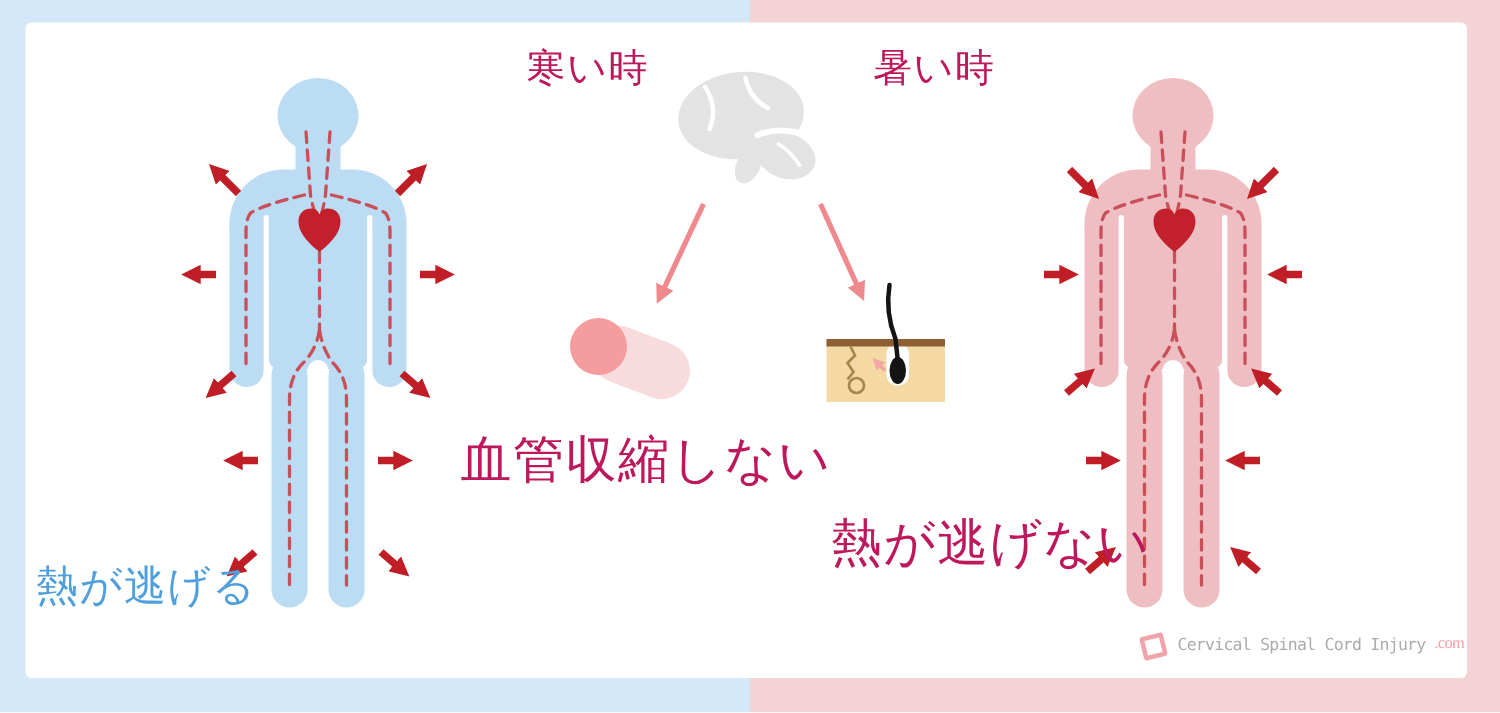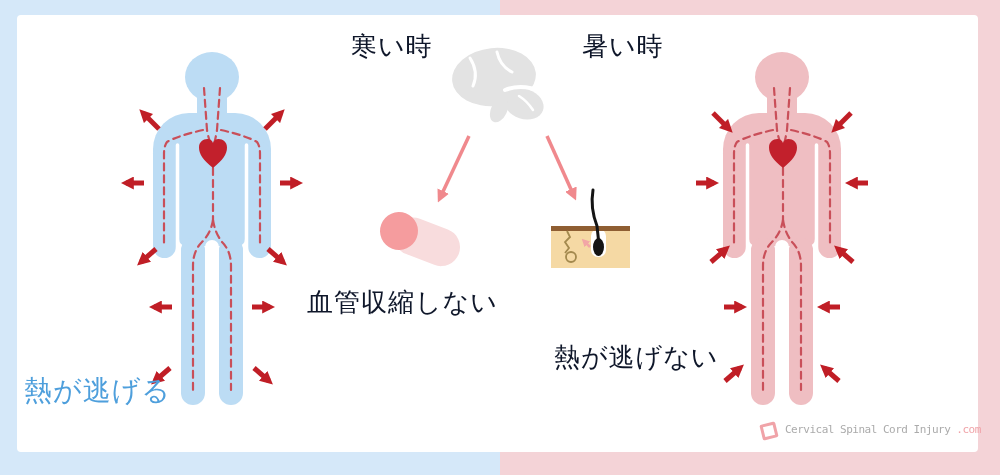--- a/index.html
+++ b/index.html
@@ -34,36 +34,36 @@
   .vessel-cap{fill:var(--vessel-cap);}
 
   .skin-base{fill:var(--skin);}
   .skin-top{fill:var(--skin-surface);}
   .gland{fill:none;stroke:var(--gland);stroke-width:1.8;}
   .hairline{fill:none;stroke:#141414;stroke-width:3;stroke-linecap:round;}
   .follicle{fill:#141414;}
   .pocket{fill:#fff;}
   .mini-signal{fill:none;stroke:#F2A6A6;stroke-width:2.5;}
 
-  .txt{position:absolute;white-space:nowrap;line-height:1.2;color:#0f172a;letter-spacing:1px;}
+  .txt{position:absolute;white-space:nowrap;line-height:1.2;color:#be185d;letter-spacing:1px;}
   .cond{font-size:26px;}
-  .finding{font-size:26px;}
+  .finding{font-size:34px;}
   .result-cold{font-size:28px;color:var(--cold-text);}
   .result-hot{font-size:25px;color:var(--hot-text);}
 
   #watermark{
     position:absolute;left:761px;top:423px;display:flex;align-items:flex-start;gap:8px;
     font-family:"DejaVu Sans Mono","Liberation Mono",monospace;font-size:11px;letter-spacing:-0.5px;
   }
   #watermark .diamond{
     width:10px;height:10px;border:3px solid var(--watermark-pink);
     border-radius:2px;transform:rotate(-14deg);
   }
   #watermark .site{color:var(--watermark-gray);}
-  #watermark .tld{color:var(--watermark-pink);}
+  #watermark .tld{color:var(--watermark-pink);font-family:Liberation Serif, serif;}
 </style>
 </head>
 <body>
 
 <div id="canvas">
   <div id="bg-cold" class="bg-half"></div>
   <div id="bg-hot" class="bg-half"></div>
   <div id="panel"></div>
 
   <svg id="diagram" width="1000" height="475" viewBox="0 0 1000 475">

